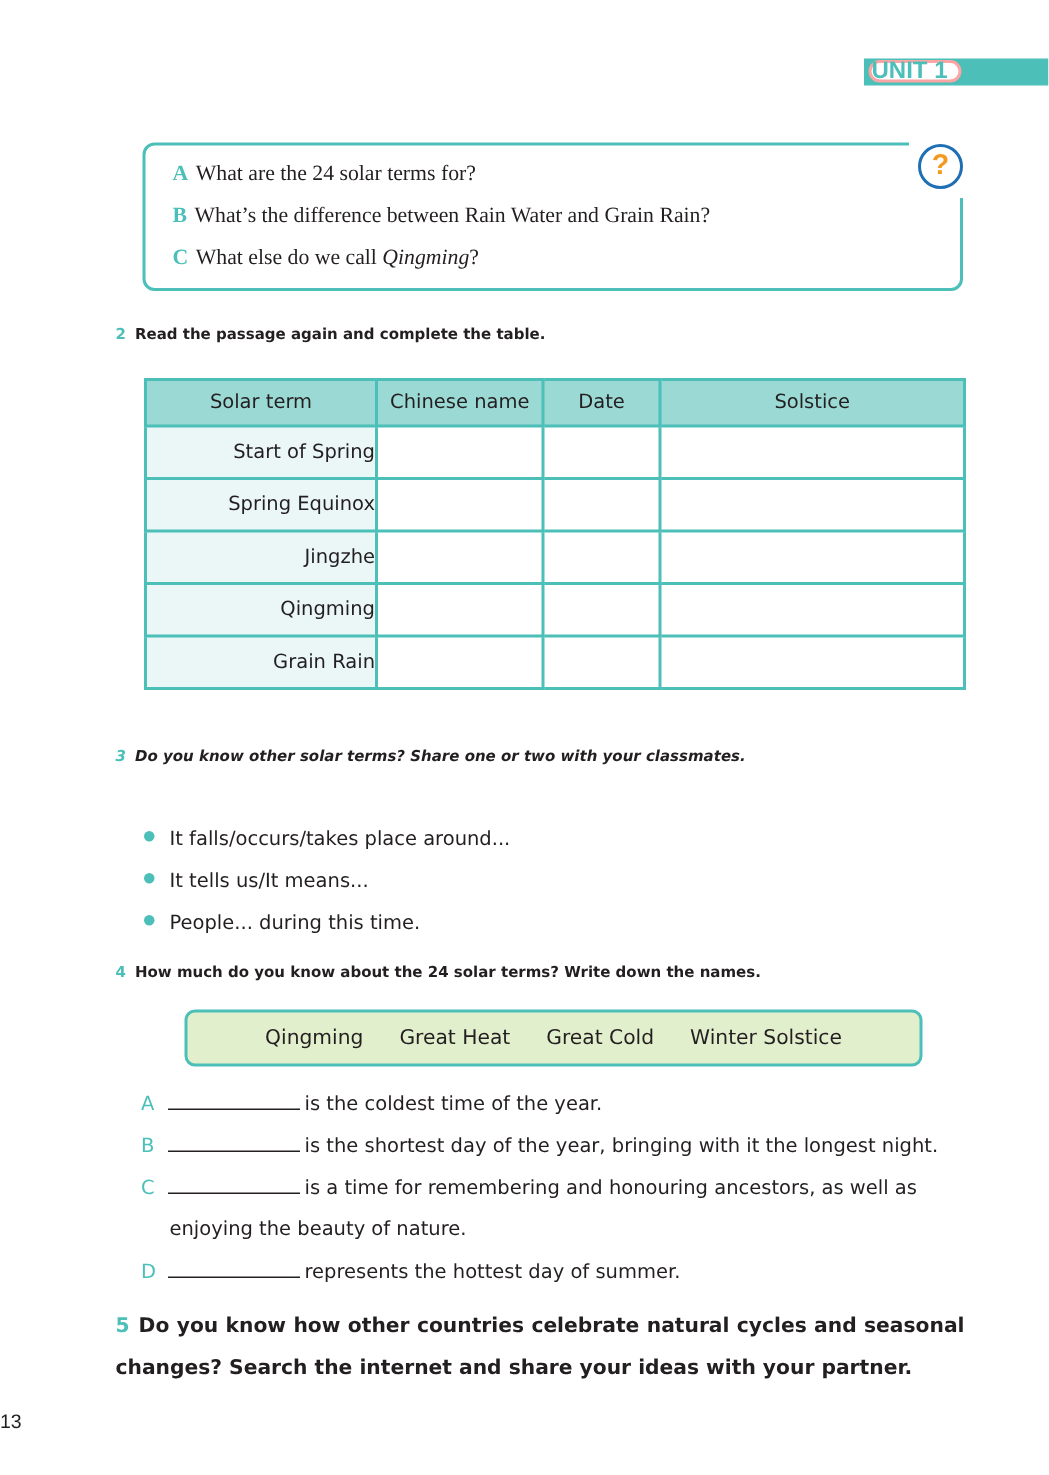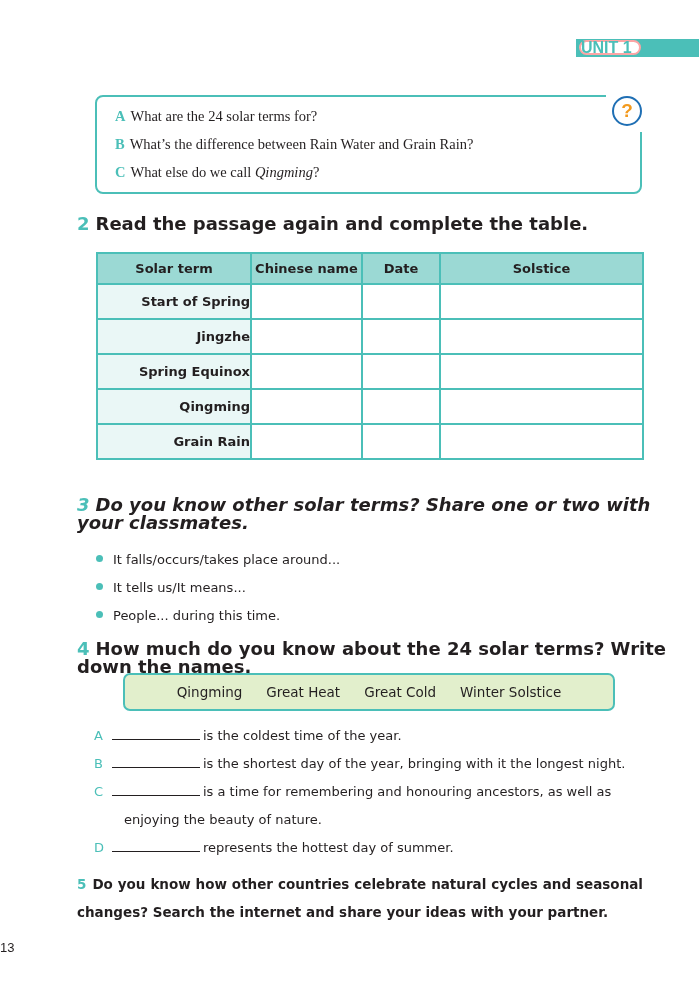--- a/index.html
+++ b/index.html
@@ -33,31 +33,31 @@
   }
   .q-item {
     position: absolute; left: 115px; font-family: "Liberation Serif", serif; font-size: 14.5px;
     line-height: 18px; color: #231f20;
   }
   .q-item .lt { color: #4bbfb8; font-weight: bold; margin-right: 5px; }
   .q-item i { font-style: italic; }
 
   .task {
     position: absolute; left: 77px; font-family: "DejaVu Sans", sans-serif;
-    font-weight: bold; font-size: 18px; line-height: 18px; color: #231f20;
+    font-weight: bold; font-size: 10px; line-height: 18px; color: #231f20;
   }
   .task .num { color: #4bbfb8; margin-right: 6px; }
 
   table.terms {
     position: absolute; left: 96px; top: 252px; width: 546px;
     border-collapse: collapse; table-layout: fixed;
     font-family: "DejaVu Sans", sans-serif; font-size: 13px; color: #231f20;
   }
   table.terms th, table.terms td {
-    border: 2px solid #4bbfb8; text-align: center; font-weight: bold; padding: 0;
+    border: 2px solid #4bbfb8; text-align: center; font-weight: normal; padding: 0;
   }
   table.terms th { background: #9bd9d4; height: 29px; }
   table.terms td { height: 33px; text-align: right; }
   table.terms td.term { background: #eaf7f6; }
 
   .bullet {
     position: absolute; left: 96px; font-size: 13px; line-height: 18px; color: #231f20;
   }
   .bullet .dot {
     display: inline-block; width: 7px; height: 7px; border-radius: 50%; background: #4bbfb8;
@@ -72,21 +72,21 @@
   }
 
   .fill {
     position: absolute; left: 94px; font-size: 13px; line-height: 18px; color: #231f20;
   }
   .fill .lt { color: #4bbfb8; display: inline-block; width: 18px; }
   .fill .blank {
     display: inline-block; width: 88px; border-bottom: 1px solid #231f20; height: 12px;
     margin-right: 3px; vertical-align: baseline;
   }
-  .cont { position: absolute; left: 124px; font-size: 13px; line-height: 18px; }
+  .cont { position: absolute; left: 113px; font-size: 13px; line-height: 18px; }
 
   .task5 {
     position: absolute; left: 77px; top: 870px; width: 566px;
     font-weight: bold; font-size: 13.5px; line-height: 28px; text-align: justify;
     text-align-last: left;
   }
   .task5 .num { color: #4bbfb8; margin-right: 6px; }
   .page-num {
     position: absolute; left: 0; width: 699px; top: 940px; text-align: left;
     font-family: "Liberation Sans", sans-serif; font-size: 13px; color: #231f20;
@@ -132,27 +132,27 @@
     </tr>
   </thead>
   <tbody>
     <tr>
       <td class="term">Start of Spring</td>
       <td></td>
       <td></td>
       <td></td>
     </tr>
     <tr>
+      <td class="term">Spring Equinox</td>
+      <td></td>
+      <td></td>
+      <td></td>
+    </tr>
+    <tr>
       <td class="term">Jingzhe</td>
-      <td></td>
-      <td></td>
-      <td></td>
-    </tr>
-    <tr>
-      <td class="term">Spring Equinox</td>
       <td></td>
       <td></td>
       <td></td>
     </tr>
     <tr>
       <td class="term">Qingming</td>
       <td></td>
       <td></td>
       <td></td>
     </tr>

